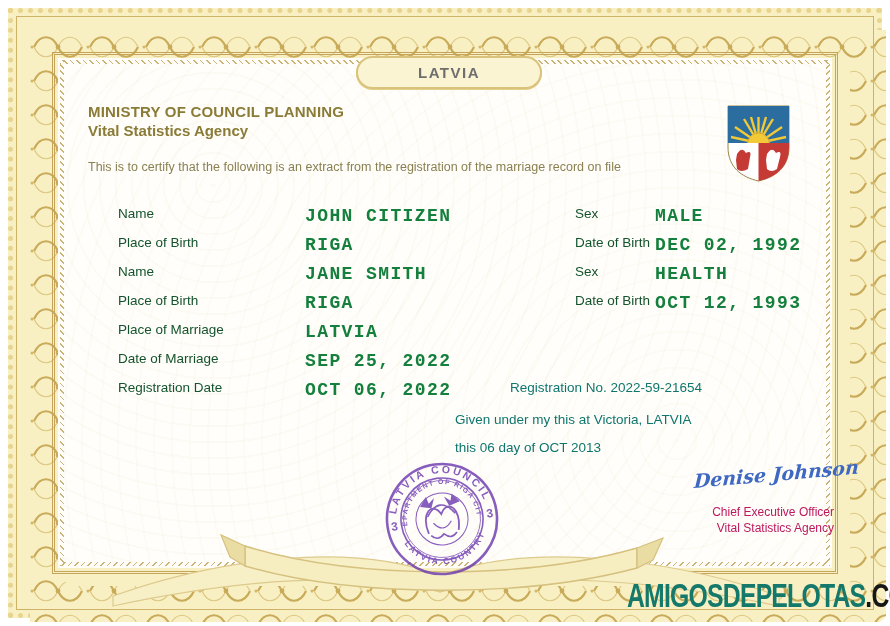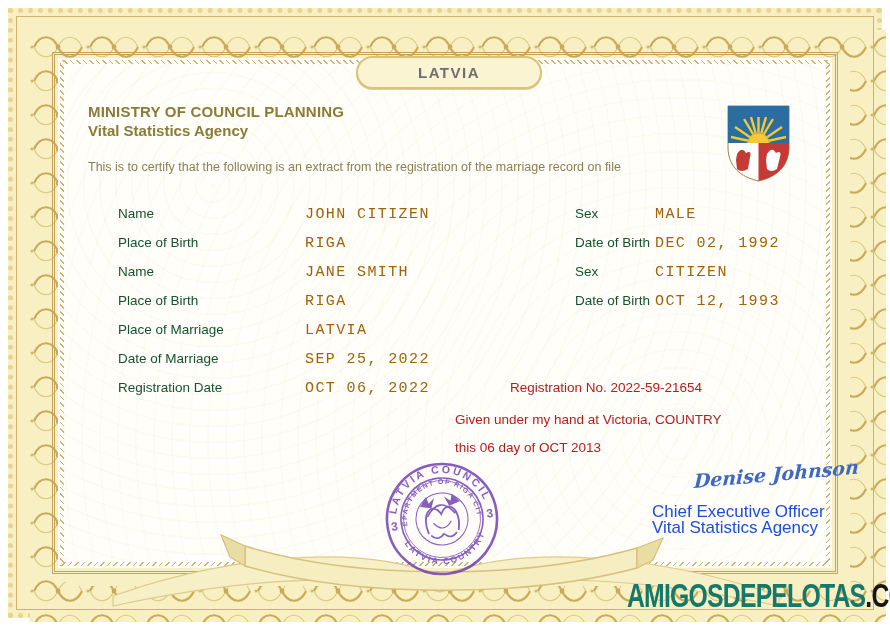--- a/index.html
+++ b/index.html
@@ -33,30 +33,30 @@
     font-weight:bold;font-size:15px;letter-spacing:1.5px;color:#6e6e6e;
     box-shadow:0 1px 0 #e4d08b;}
 
   
   .abs{position:absolute;white-space:nowrap;}
   .ministry{left:88px;top:103px;font-size:15px;font-weight:bold;color:#8a7b37;letter-spacing:.2px;}
   .agency-sub{left:88px;top:122px;font-size:15px;font-weight:bold;color:#8a7b37;}
   .certify{left:88px;top:158px;font-size:12.5px;line-height:19px;color:#8a8052;white-space:normal;width:600px;}
 
   .flabel{font-size:13.5px;color:#14532d;}
-  .fvalue{font-family:"Liberation Mono","DejaVu Sans Mono",monospace;font-size:15px;
-          letter-spacing:1.4px;color:#a16207;}
-  .blacktext{font-size:13.5px;color:#b91c1c;text-align:center;}
+  .fvalue{font-family:"Liberation Mono","DejaVu Sans Mono",monospace;font-size:18px;
+          letter-spacing:1.4px;color:#15803d;font-weight:bold;}
+  .blacktext{font-size:13.5px;color:#0f766e;text-align:center;}
 
   
   .sig-name{left:694px;top:470px;z-index:2;font-family:"DejaVu Serif","Liberation Serif",serif;
     font-style:italic;font-weight:bold;font-size:19px;color:#3e68c2;
     transform:rotate(-5deg) skewX(-8deg);transform-origin:left center;}
-  .sig-block{left:652px;top:504px;width:182px;text-align:left;white-space:normal;
-    font-size:17px;line-height:16px;color:#1d4ed8;z-index:2;}
+  .sig-block{left:652px;top:504px;width:182px;text-align:right;white-space:normal;
+    font-size:12px;line-height:16px;color:#be185d;z-index:2;}
 
   
   .seal{position:absolute;left:367px;top:444px;width:150px;height:150px;z-index:4;}
   .ribbon{position:absolute;left:95px;top:528px;width:700px;height:95px;z-index:2;}
   .arms{position:absolute;left:727px;top:105px;width:63px;height:77px;z-index:2;}
 
   
   .watermark{left:627px;top:578px;z-index:6;font-weight:bold;font-size:31px;
     letter-spacing:-1px;transform:scaleX(.8) scaleY(1.05);transform-origin:left top;}
   .wm-main{color:#14796b;}
@@ -139,38 +139,38 @@
   <div class="abs fvalue" style="left:655px;top:206px">MALE</div>
 
   <div class="abs flabel" style="left:118px;top:235px">Place of Birth</div>
   <div class="abs fvalue" style="left:305px;top:235px">RIGA</div>
   <div class="abs flabel" style="left:575px;top:235px">Date of Birth</div>
   <div class="abs fvalue" style="left:655px;top:235px">DEC 02, 1992</div>
 
   <div class="abs flabel" style="left:118px;top:264px">Name</div>
   <div class="abs fvalue" style="left:305px;top:264px">JANE SMITH</div>
   <div class="abs flabel" style="left:575px;top:264px">Sex</div>
-  <div class="abs fvalue" style="left:655px;top:264px">CITIZEN</div>
+  <div class="abs fvalue" style="left:655px;top:264px">HEALTH</div>
 
   <div class="abs flabel" style="left:118px;top:293px">Place of Birth</div>
   <div class="abs fvalue" style="left:305px;top:293px">RIGA</div>
   <div class="abs flabel" style="left:575px;top:293px">Date of Birth</div>
   <div class="abs fvalue" style="left:655px;top:293px">OCT 12, 1993</div>
 
   <div class="abs flabel" style="left:118px;top:322px">Place of Marriage</div>
   <div class="abs fvalue" style="left:305px;top:322px">LATVIA</div>
 
   <div class="abs flabel" style="left:118px;top:351px">Date of Marriage</div>
   <div class="abs fvalue" style="left:305px;top:351px">SEP 25, 2022</div>
 
   <div class="abs flabel" style="left:118px;top:380px">Registration Date</div>
   <div class="abs fvalue" style="left:305px;top:380px">OCT 06, 2022</div>
 
   <div class="abs blacktext" style="left:510px;top:380px">Registration No. 2022-59-21654</div>
-  <div class="abs blacktext" style="left:455px;top:412px">Given under my hand at Victoria, COUNTRY</div>
+  <div class="abs blacktext" style="left:455px;top:412px">Given under my this at Victoria, LATVIA</div>
   <div class="abs blacktext" style="left:455px;top:440px">this 06 day of OCT 2013</div>
 
   <svg class="seal" viewBox="0 0 150 150">
     <defs>
       <path id="sealTop" d="M75,75 m-46,0 a46,46 0 1 1 92,0"></path>
       <path id="sealMid" d="M75,75 m-35,0 a35,35 0 1 1 70,0"></path>
       <path id="sealBot" d="M75,75 m-45,0 a45,45 0 1 0 90,0"></path>
     </defs>
     <g transform="rotate(-8 75 75)" opacity="0.82" fill="none" stroke="#6d3ab0">
       <circle cx="75" cy="75" r="55" stroke-width="2.6"></circle>

